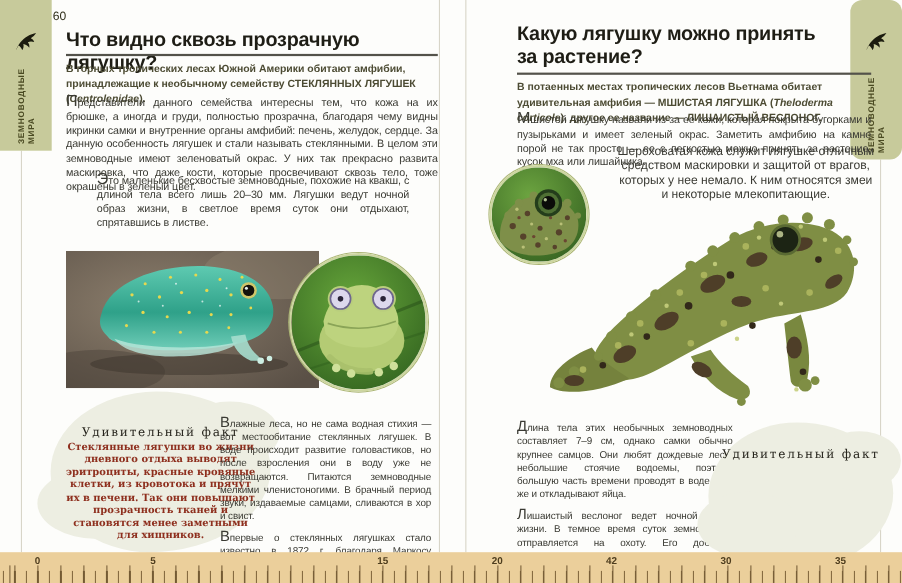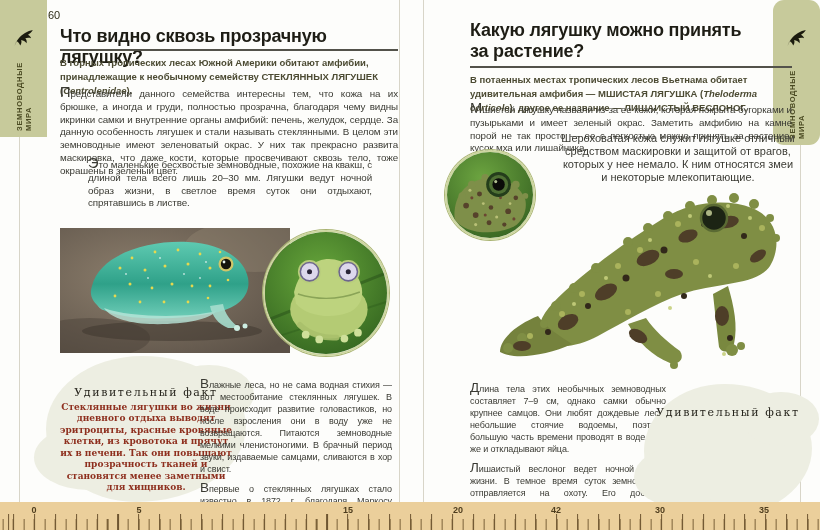--- a/index.html
+++ b/index.html
@@ -354,19 +354,19 @@
   <div class="splotch" style="left:644px; top:384px; width:168px; height:134px;"></div>
   <div class="facttitle" style="left:650px; top:406px; width:156px;">Удивительный факт</div>
 
   <div id="ruler">
     <div class="minor"></div>
     <div class="major"></div>
     <span class="rlab" style="left:23px;">0</span>
     <span class="rlab" style="left:128px;">5</span>
     <span class="rlab" style="left:232px;margin-top:42px;">10</span>
     <span class="rlab" style="left:337px;">15</span>
-    <span class="rlab" style="left:441px;text-align:right;">20</span>
+    <span class="rlab" style="left:441px;">20</span>
     <span class="rlab" style="left:545px;">42</span>
     <span class="rlab" style="left:649px;">30</span>
     <span class="rlab" style="left:753px;">35</span>
   </div>
 
 </div>
 
 </body></html>

